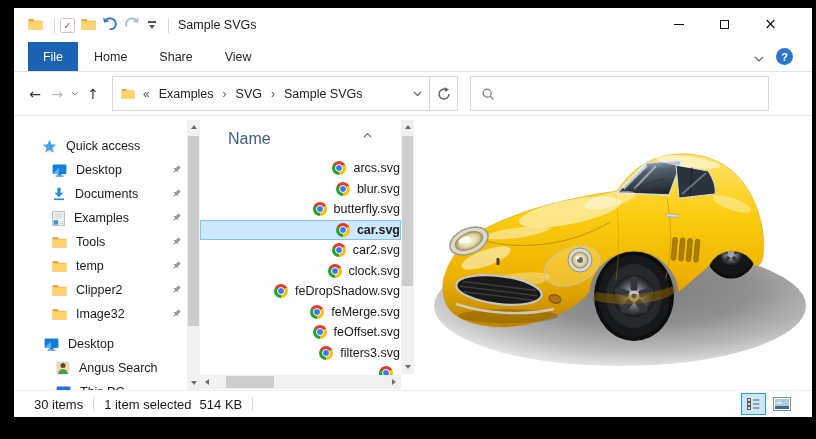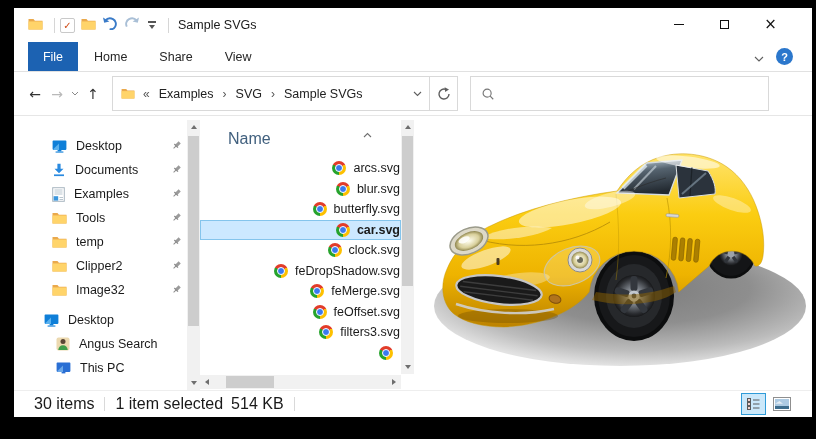--- a/index.html
+++ b/index.html
@@ -84,21 +84,21 @@
   .h-scroll { position:absolute; left:0; right:13px; bottom:1px; height:14px; background:#f1f1f1; }
   .hs-btn { position:absolute; top:0; width:14px; height:14px; display:flex; align-items:center; justify-content:center; }
   .hs-left { left:0; } .hs-right { right:0; }
   .thumb-h { position:absolute; top:1px; height:12px; left:26px; width:48px; background:#cdcdcd; }
 
   .preview { flex:1; position:relative; overflow:hidden; }
   .preview svg { position:absolute; left:0; top:0; }
 
   
   .statusbar { position:absolute; left:0; right:0; bottom:0; height:27px; border-top:1px solid #eeeeee;
-               display:flex; align-items:center; padding-left:20px; font-size:16px; color:#191919; }
+               display:flex; align-items:center; padding-left:20px; font-size:13px; color:#191919; }
   .statussep { width:1px; height:14px; background:#d9d9d9; margin:0 10px; }
   .sel-size { margin-left:8px; }
   .view-toggles { position:absolute; right:18px; top:2px; display:flex; gap:3px; }
   .toggle { width:25px; height:22px; display:flex; align-items:center; justify-content:center; border:1px solid transparent; }
   .toggle.active { background:#cbe8fa; border-color:#2f9bd8; }
 </style>
 </head>
 <body>
 
 <div class="window">
@@ -214,20 +214,28 @@
             <circle cx="7" cy="7" r="4.6" fill="none" stroke="#767676" stroke-width="1.3"></circle>
             <path d="M10.5 10.5 L14 14" stroke="#767676" stroke-width="1.3"></path>
           </svg>
       </span>
     </div>
   </div>
 
   <div class="main">
 
     <div class="sidebar">
+      <div class="side-row">
+        <span class="ic">
+          <svg width="15" height="15" viewBox="0 0 15 15">
+              <path d="M7.5 0.8 L9.4 5.3 14.2 5.7 10.5 8.9 11.7 13.7 7.5 11.1 3.3 13.7 4.5 8.9 0.8 5.7 5.6 5.3 Z" fill="#49a3e8"></path>
+            </svg>
+        </span>
+        <span>Quick access</span>
+      </div>
       <div class="side-row lvl1">
         <span class="ic">
           <svg width="15" height="13" viewBox="0 0 15 13">
               <rect x="0.6" y="0.6" width="13.8" height="9.3" rx="0.8" fill="#0f7fd8"></rect>
               <path d="M1.4 8.9 L7 3.4 V9.9 H1.4z" fill="#5ab1ee"></path>
               <rect x="5.6" y="10" width="3.8" height="1.4" fill="#0f7fd8"></rect>
               <rect x="3.6" y="11.5" width="7.8" height="1.1" fill="#0f7fd8"></rect>
             </svg>
         </span>
         <span>Desktop</span>
@@ -395,20 +403,24 @@
             <span class="chrome"></span>
             <span>blur.svg</span>
           </div>
         <div class="file-row">
             <span class="chrome"></span>
             <span>butterfly.svg</span>
           </div>
         <div class="file-row selected">
             <span class="chrome"></span>
             <span>car.svg</span>
+          </div>
+        <div class="file-row">
+            <span class="chrome"></span>
+            <span>car2.svg</span>
           </div>
         <div class="file-row">
             <span class="chrome"></span>
             <span>clock.svg</span>
           </div>
         <div class="file-row">
             <span class="chrome"></span>
             <span>feDropShadow.svg</span>
           </div>
         <div class="file-row">

